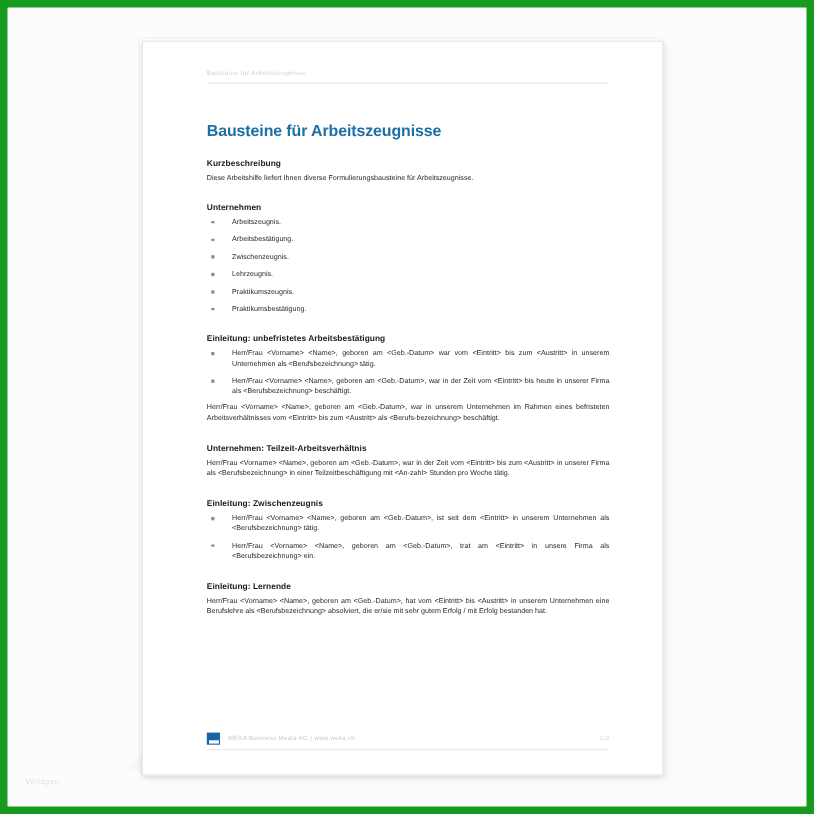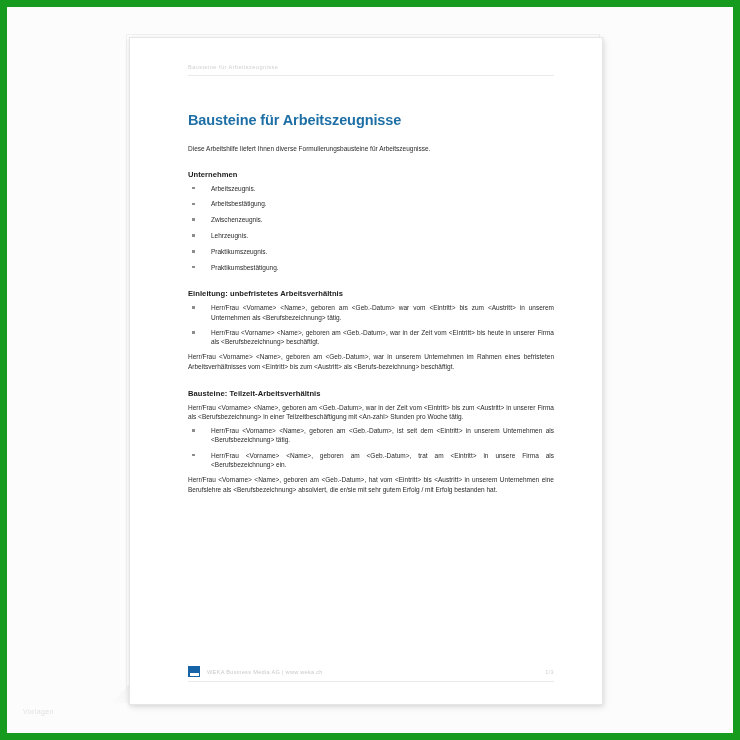--- a/index.html
+++ b/index.html
@@ -214,48 +214,51 @@
     <div class="page-curl"></div>
 
     <div class="sheet">
 
       <div class="sheet-body">
 
         <div class="running-head">Bausteine für Arbeitszeugnisse</div>
 
         <h1 class="doc-title">Bausteine für Arbeitszeugnisse</h1>
 
+        <h2 class="sec-head">Kurzbeschreibung</h2>
         <p class="para">Diese Arbeitshilfe liefert Ihnen diverse Formulierungsbausteine für Arbeitszeugnisse.</p>
 
         <h2 class="sec-head sp">Unternehmen</h2>
         <ul class="blist tight">
           <li>Arbeitszeugnis.</li>
           <li>Arbeitsbestätigung.</li>
           <li>Zwischenzeugnis.</li>
           <li>Lehrzeugnis.</li>
           <li>Praktikumszeugnis.</li>
           <li>Praktikumsbestätigung.</li>
         </ul>
 
-        <h2 class="sec-head sp-lg">Einleitung:  unbefristetes  Arbeitsverhältnis</h2>
+        <h2 class="sec-head sp-lg">Einleitung:  unbefristetes  Arbeitsbestätigung</h2>
         <ul class="blist para-list">
           <li>Herr/Frau &lt;Vorname&gt; &lt;Name&gt;, geboren am &lt;Geb.-Datum&gt; war vom &lt;Eintritt&gt; bis zum &lt;Austritt&gt; in unserem Unternehmen als &lt;Berufsbezeichnung&gt; tätig.</li>
           <li>Herr/Frau &lt;Vorname&gt; &lt;Name&gt;, geboren am &lt;Geb.-Datum&gt;, war in der Zeit vom &lt;Eintritt&gt; bis heute in unserer Firma als &lt;Berufsbezeichnung&gt; beschäftigt.</li>
         </ul>
 
         <p class="para">Herr/Frau &lt;Vorname&gt; &lt;Name&gt;, geboren am &lt;Geb.-Datum&gt;, war in unserem Unternehmen im Rahmen eines befristeten Arbeitsverhältnisses vom &lt;Eintritt&gt; bis zum &lt;Austritt&gt; als &lt;Berufs-bezeichnung&gt; beschäftigt.</p>
 
-        <h2 class="sec-head sp-lg">Bausteine: Teilzeit-Arbeitsverhältnis</h2>
+        <h2 class="sec-head sp-lg">Unternehmen: Teilzeit-Arbeitsverhältnis</h2>
         <p class="para">Herr/Frau &lt;Vorname&gt; &lt;Name&gt;, geboren am &lt;Geb.-Datum&gt;, war in der Zeit vom &lt;Eintritt&gt; bis zum &lt;Austritt&gt; in unserer Firma als &lt;Berufsbezeichnung&gt; in einer Teilzeitbeschäftigung mit &lt;An-zahl&gt; Stunden pro Woche tätig.</p>
 
+        <h2 class="sec-head sp-lg">Einleitung: Zwischenzeugnis</h2>
         <ul class="blist para-list">
           <li>Herr/Frau &lt;Vorname&gt; &lt;Name&gt;, geboren am &lt;Geb.-Datum&gt;, ist seit dem &lt;Eintritt&gt; in unserem Unternehmen als &lt;Berufsbezeichnung&gt; tätig.</li>
           <li>Herr/Frau &lt;Vorname&gt; &lt;Name&gt;, geboren am &lt;Geb.-Datum&gt;, trat am &lt;Eintritt&gt; in unsere Firma als &lt;Berufsbezeichnung&gt; ein.</li>
         </ul>
 
+        <h2 class="sec-head sp-lg">Einleitung: Lernende</h2>
         <p class="para">Herr/Frau &lt;Vorname&gt; &lt;Name&gt;, geboren am &lt;Geb.-Datum&gt;, hat vom &lt;Eintritt&gt; bis &lt;Austritt&gt; in unserem Unternehmen eine Berufslehre als &lt;Berufsbezeichnung&gt; absolviert, die er/sie mit sehr gutem Erfolg / mit Erfolg bestanden hat.</p>
 
       </div>
 
       <div class="sheet-footer">
         <div class="footer-logo"></div>
         <div class="footer-text">WEKA Business Media AG | www.weka.ch</div>
         <div class="footer-page">1/3</div>
       </div>
 

